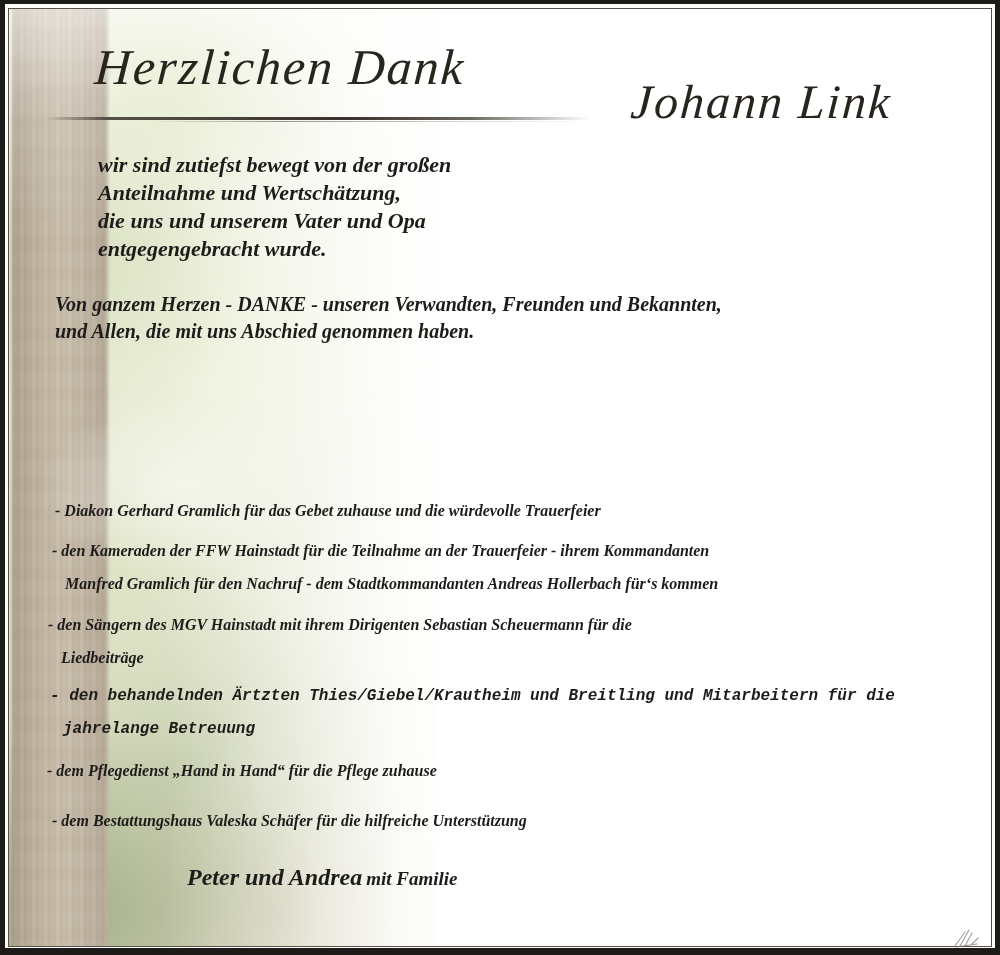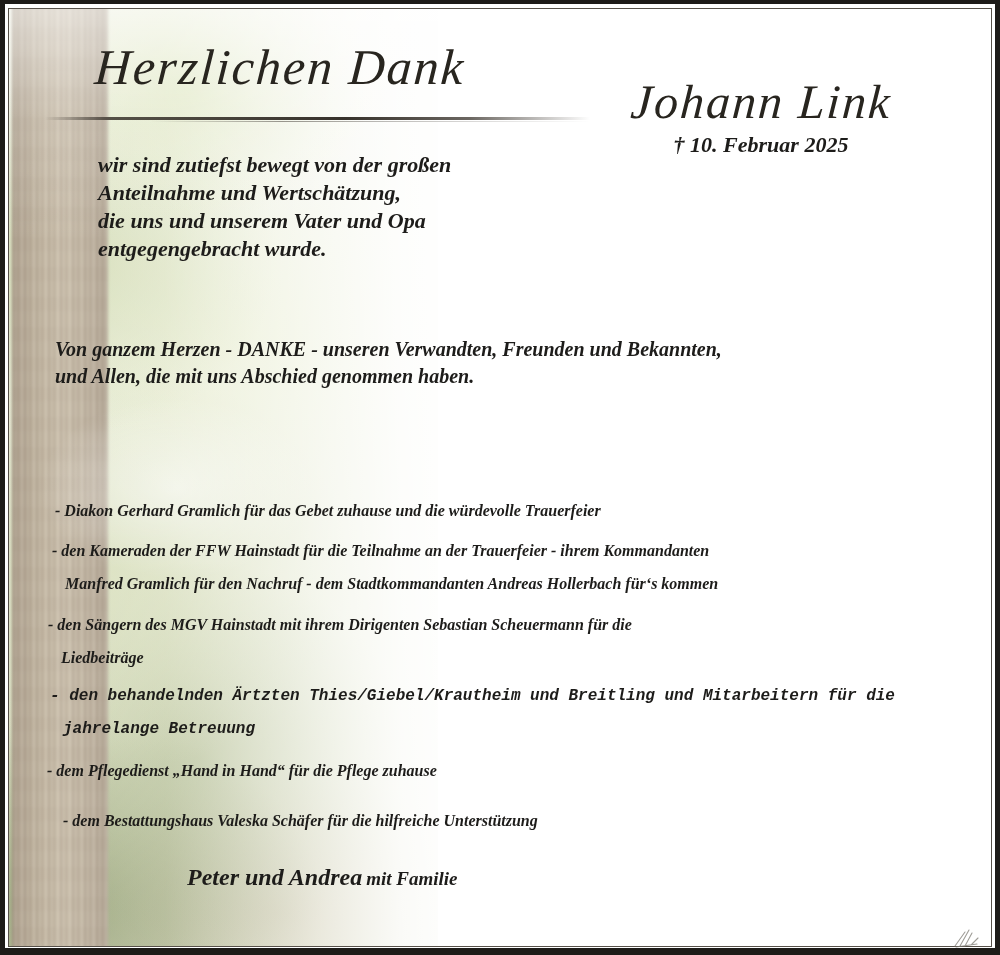--- a/index.html
+++ b/index.html
@@ -52,33 +52,33 @@
       #37322b 55%, rgba(58,52,45,.75) 78%, rgba(58,52,45,0));}
   .title-rule2{position:absolute;left:150px;top:121px;width:440px;height:1.3px;
     background:linear-gradient(to right, rgba(58,52,45,0), rgba(58,52,45,.5) 30%, rgba(58,52,45,0));}
 
   .name-block{position:absolute;left:600px;top:74px;width:322px;text-align:center;}
   .name-script{font-size:48px;font-style:italic;letter-spacing:2px;color:#28251f;
     transform:skewX(-4deg);white-space:nowrap;display:inline-block;}
   .death-date{font-size:22px;font-weight:bold;font-style:italic;margin-top:3px;}
 
   .intro{left:98px;top:151px;font-size:22px;line-height:28px;font-weight:bold;font-style:italic;}
-  .para1{left:55px;top:291px;font-size:20px;line-height:27px;font-weight:bold;font-style:italic;margin-top:45px;}
+  .para1{left:55px;top:291px;font-size:20px;line-height:27px;font-weight:bold;font-style:italic;}
   .para2{left:57px;top:363px;font-size:20px;line-height:27px;font-weight:bold;font-style:italic;}
   .special-heading{left:50px;top:439px;font-size:21.5px;font-weight:bold;font-style:italic;
     text-decoration:underline;text-decoration-thickness:2px;text-underline-offset:4px;}
 
   .bullet{font-size:16px;line-height:33px;font-weight:bold;font-style:italic;
     padding-left:13px;text-indent:-13px;}
   .b1{left:55px;top:494px;}
   .b2{left:52px;top:534px;}
   .b3{left:48px;top:608px;}
   .b4{left:50px;top:680px;font-family:Liberation Mono, monospace;}
   .b5{left:47px;top:754px;}
-  .b6{left:52px;top:804px;margin-left:11px;}
+  .b6{left:52px;top:804px;}
 
   .signature{left:155px;top:864px;white-space:nowrap;}
   .sig-main{font-size:24px;font-weight:bold;font-style:italic;margin-left:32px;}
   .sig-suffix{font-size:19px;font-weight:bold;font-style:italic;}
   .place-date{position:absolute;right:40px;top:897px;font-size:19px;font-weight:bold;
     font-style:italic;white-space:nowrap;}
 
   .watermark{position:absolute;right:20px;bottom:3px;z-index:50;opacity:.75;}
 </style>
 </head>
@@ -93,21 +93,20 @@
     <div class="fade"></div>
   </div>
 
   <div class="content">
     <div class="abs title-script">Herzlichen Dank</div>
     <div class="title-rule"></div>
     <div class="title-rule2"></div>
 
     <div class="name-block">
       <div class="name-script">Johann Link</div>
-      <div class="death-date">† 10. Februar 2025</div>
     </div>
 
     <div class="abs intro">wir sind zutiefst bewegt von der großen
 Anteilnahme und Wertschätzung,
 die uns und unserem Vater und Opa
 entgegengebracht wurde.</div>
 
     <div class="abs para1">Von ganzem Herzen - DANKE - unseren Verwandten, Freunden und Bekannten,
 und Allen, die mit uns Abschied genommen haben.</div>
 

